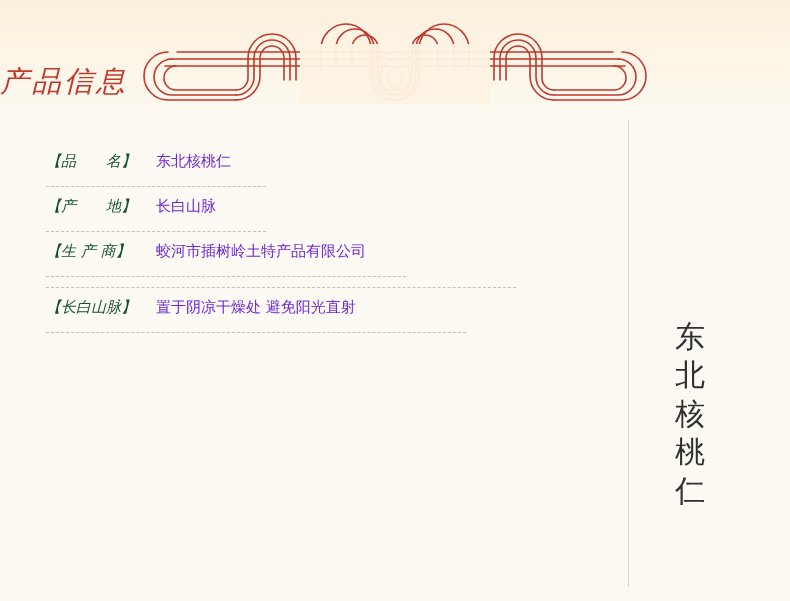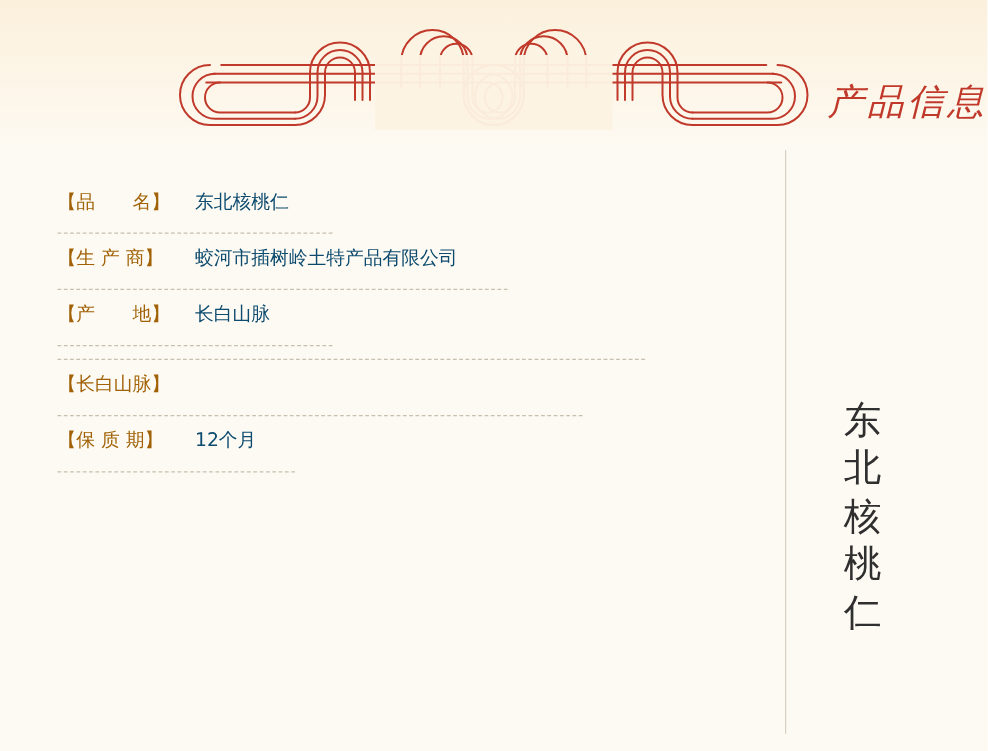--- a/index.html
+++ b/index.html
@@ -35,21 +35,21 @@
     left: 0;
     top: 18px;
     width: 790px;
     height: 90px;
   }
   .header-title {
     position: absolute;
     left: 0;
     top: 62px;
     width: 790px;
-    text-align: right;
+    text-align: left;
     font-family: "DejaVu Serif", serif;
     font-size: 29px;
     font-style: italic;
     letter-spacing: 3px;
     color: #c0392b;
     font-weight: normal;
   }
   
   .v-divider {
     position: absolute;
@@ -73,28 +73,29 @@
   }
   .info-line {
     display: flex;
     align-items: baseline;
     height: 34px;
   }
   .info-label {
     flex: 0 0 auto;
     width: 96px;
     font-size: 15px;
-    color: #a16207;
+    color: #14532d;
     font-family: "DejaVu Sans", sans-serif;
     letter-spacing: 0px;
     white-space: pre;
+    font-style: italic;
   }
   .info-value {
     font-size: 15px;
-    color: #0c4a6e;
+    color: #6d28d9;
     font-family: "DejaVu Sans", sans-serif;
     padding-left: 14px;
   }
   .dash-rule {
     height: 1px;
     border-top: 1px dashed #c8bfae;
   }
   .w-220 { width: 220px; }
   .w-360 { width: 360px; }
   .w-420 { width: 420px; }
@@ -168,52 +169,46 @@
       <div class="info-line">
         <div class="info-label">【品　　名】</div>
         <div class="info-value">东北核桃仁</div>
       </div>
       <div class="dash-rule w-220"></div>
     </div>
 
 
     <div class="info-row">
       <div class="info-line">
+        <div class="info-label">【产　　地】</div>
+        <div class="info-value">长白山脉</div>
+      </div>
+      <div class="dash-rule w-220"></div>
+    </div>
+
+    <div class="info-row">
+      <div class="info-line">
         <div class="info-label">【生 产 商】</div>
         <div class="info-value">蛟河市插树岭土特产品有限公司</div>
       </div>
       <div class="dash-rule w-360"></div>
     </div>
 
     <div class="info-row">
-      <div class="info-line">
-        <div class="info-label">【产　　地】</div>
-        <div class="info-value">长白山脉</div>
-      </div>
-      <div class="dash-rule w-220"></div>
-    </div>
-
-    <div class="info-row">
       <div class="dash-rule w-470"></div>
     </div>
 
     <div class="info-row">
       <div class="info-line">
         <div class="info-label">【长白山脉】</div>
+        <div class="info-value">置于阴凉干燥处 避免阳光直射</div>
       </div>
       <div class="dash-rule w-420"></div>
     </div>
 
-    <div class="info-row">
-      <div class="info-line">
-        <div class="info-label">【保 质 期】</div>
-        <div class="info-value">12个月</div>
-      </div>
-      <div class="dash-rule w-190"></div>
-    </div>
 
   </div>
 
   <div class="vertical-name">
     <span>东</span>
     <span>北</span>
     <span>核</span>
     <span>桃</span>
     <span>仁</span>
   </div>

